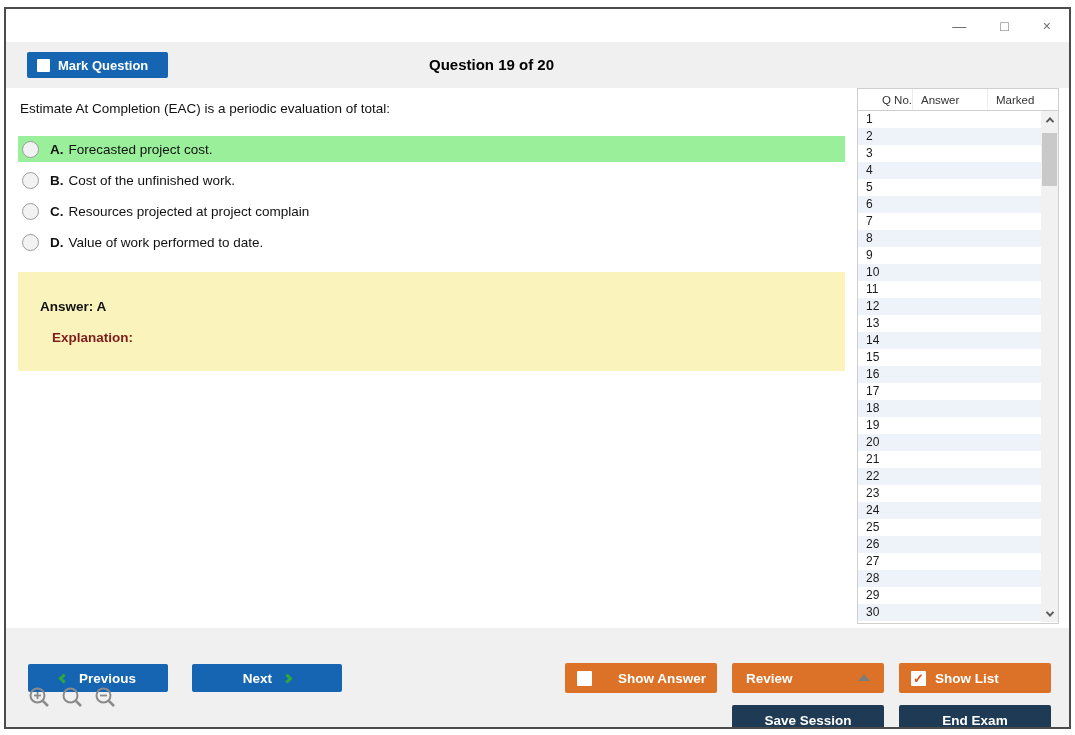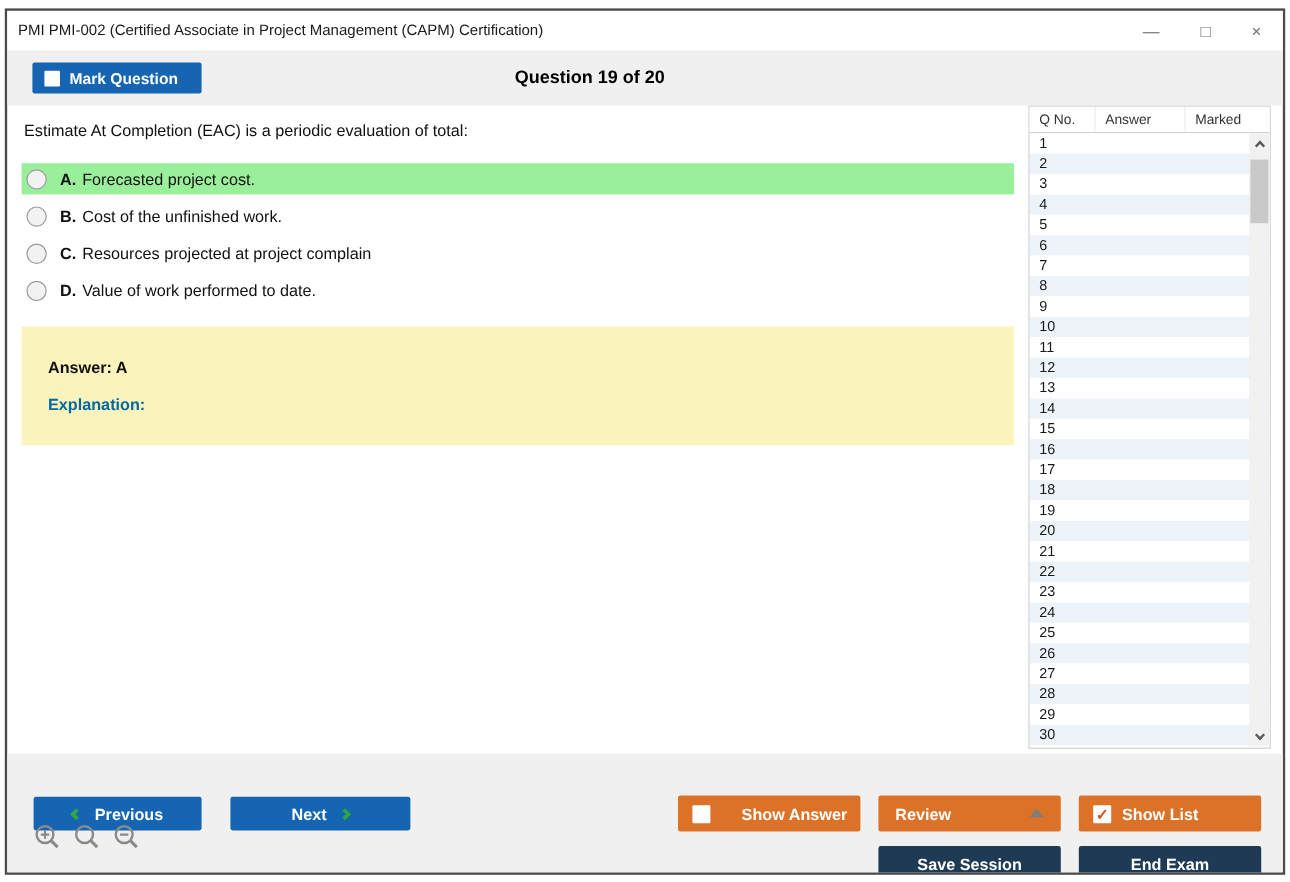--- a/index.html
+++ b/index.html
@@ -32,26 +32,26 @@
   .q-text { position:absolute; left:14px; top:92px; font-size:13.5px; color:#111; }
   .options { position:absolute; left:12px; top:127px; width:827px; }
   .opt-row { height:26px; margin-bottom:5px; display:flex; align-items:center; padding-left:4px; }
   .opt-row.highlight { background:#9af09a; }
   .radio { width:17px; height:17px; border-radius:50%; border:1px solid #9b9b9b; background:#f2f2f2; margin-right:11px; flex:none; cursor:pointer; }
   .opt-letter { font-weight:bold; font-size:13.5px; color:#111; margin-right:5px; }
   .opt-text { font-size:13.5px; color:#111; }
   
   .answer-box { position:absolute; left:12px; top:263px; width:827px; height:99px; background:#faf3bc; }
   .answer-line { position:absolute; left:22px; top:27px; font-size:13.5px; font-weight:bold; color:#111; }
-  .expl-line { position:absolute; left:22px; top:58px; font-size:13.5px; font-weight:bold; color:#0369a1; }
+  .expl-line { position:absolute; left:34px; top:58px; font-size:13.5px; font-weight:bold; color:#7f1d1d; }
   
   .sidebar { position:absolute; left:851px; top:79px; width:202px; height:536px; background:#fff; border:1px solid #cfcfcf; }
   .sb-header { height:22px; display:flex; border-bottom:1px solid #cfcfcf; background:#fff; }
   .sb-header span { font-size:11.5px; color:#333; line-height:22px; padding-left:8px; border-right:1px solid #ececec; }
-  .col-q { width:55px; } .col-a { width:75px; } .col-m { width:70px; border-right:none !important; }
+  .col-q { width:55px;text-align:right; } .col-a { width:75px; } .col-m { width:70px; border-right:none !important; }
   .sb-list { position:relative; height:511px; overflow:hidden; }
   .qrow { height:17px; font-size:12px; color:#1a1a1a; line-height:17px; padding-left:8px; background:#fff; cursor:default; }
   .qrow.alt { background:#eef3fa; }
   
   .sbar { position:absolute; right:0; top:0; width:17px; height:100%; background:#f1f1f1; }
   .sbar-btn { position:absolute; left:0; width:17px; height:17px; display:flex; align-items:center; justify-content:center; }
   .sbar-up { top:0; } .sbar-down { bottom:0; }
   .chev { display:inline-block; width:6px; height:6px; border-left:2px solid #5a5a5a; border-top:2px solid #5a5a5a; }
   .chev.up { transform:rotate(45deg) translate(1px,1px); }
   .chev.down { transform:rotate(225deg) translate(1px,1px); }
@@ -76,21 +76,20 @@
   .wcb { width:15px; height:15px; background:#fff; border-radius:1px; flex:none; display:flex; align-items:center; justify-content:center; }
   .wcb .tick { color:#d9531e; font-size:13px; font-weight:bold; line-height:1; }
   .tri-up { position:absolute; right:14px; top:11px; width:0; height:0; border-left:6px solid transparent; border-right:6px solid transparent; border-bottom:7px solid #7d7d7d; }
 </style>
 </head>
 <body>
 
 <div class="window">
 
   <div class="titlebar">
-    <span class="title-text">PMI PMI-002 (Certified Associate in Project Management (CAPM) Certification)</span>
     <div class="win-controls">
       <span class="ctl-min">—</span>
       <span class="ctl-max">□</span>
       <span class="ctl-close">×</span>
     </div>
   </div>
 
   <div class="topbar"></div>
   <div class="q-counter">Question 19 of 20</div>
   <button class="mark-btn">

